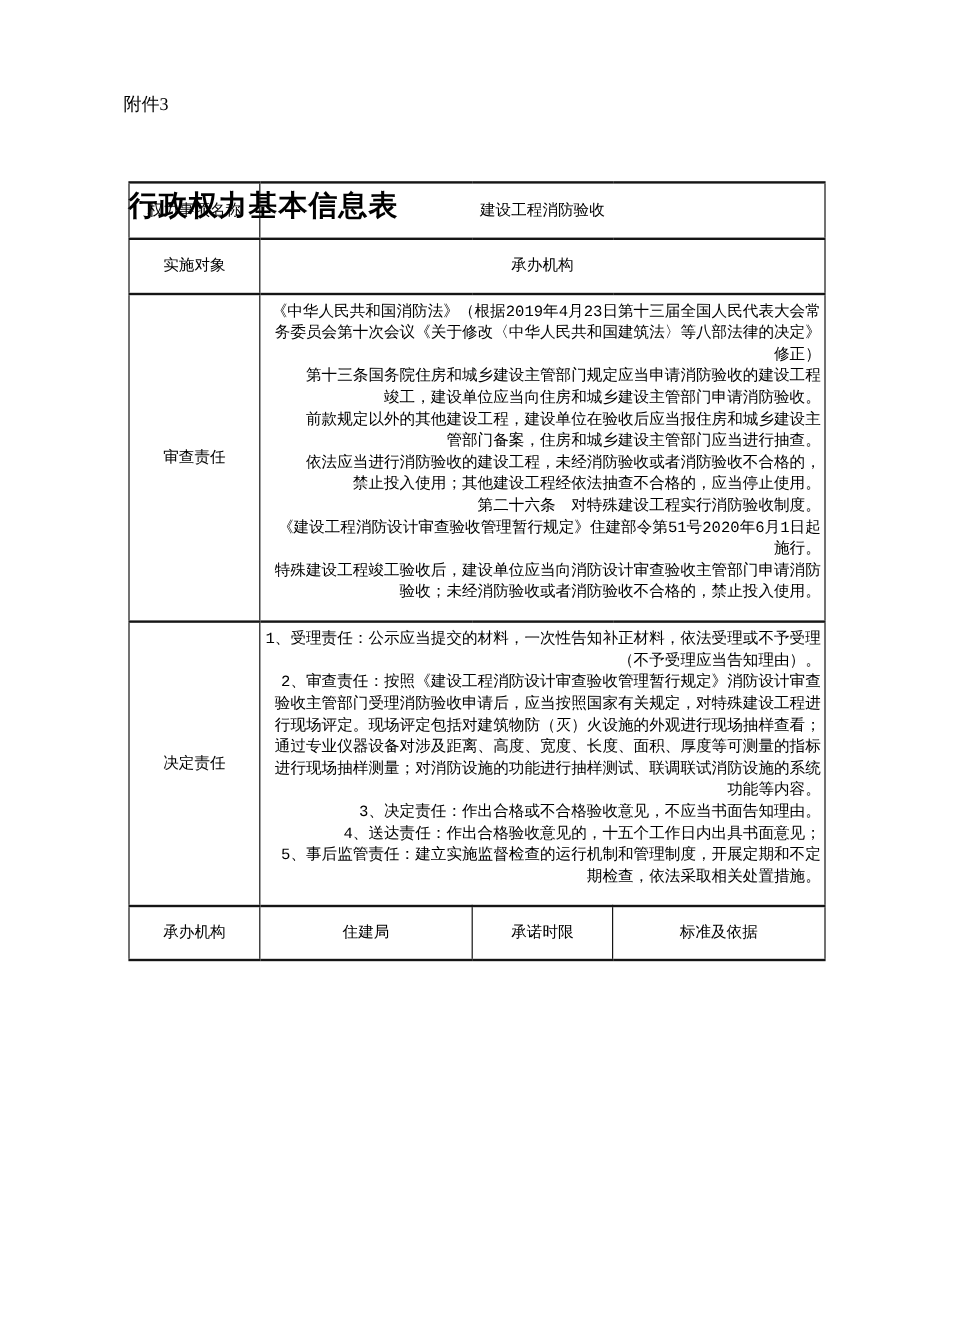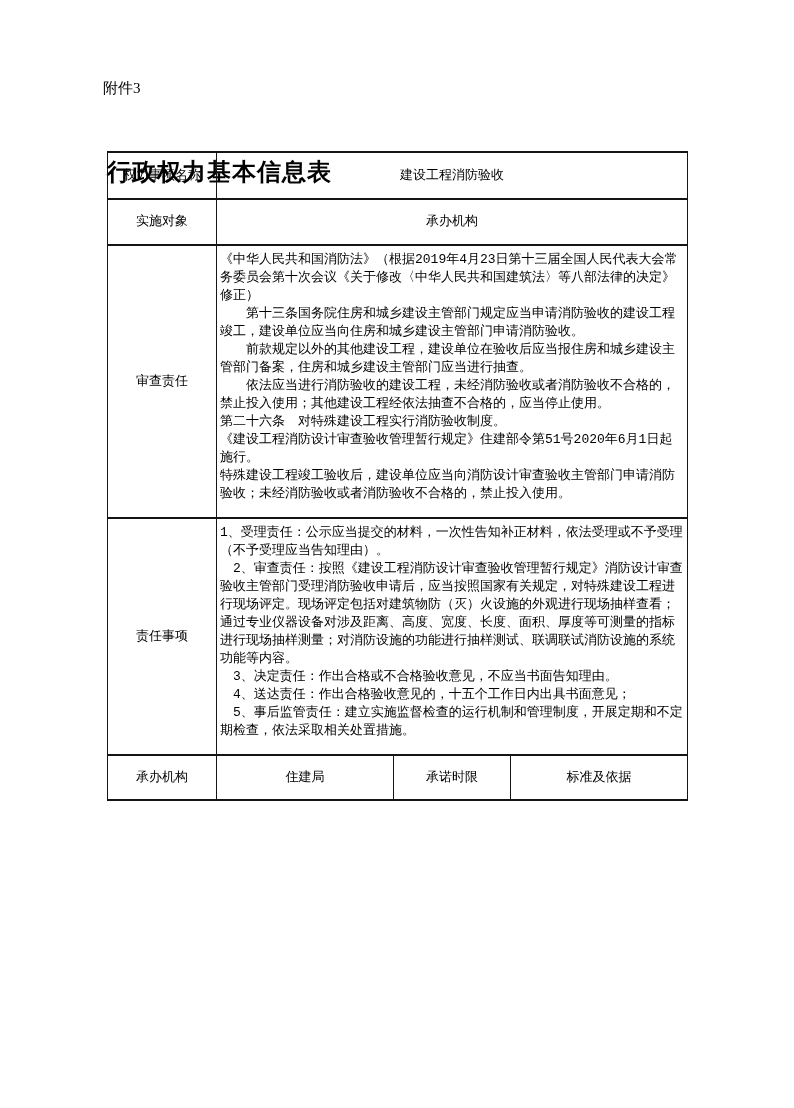--- a/index.html
+++ b/index.html
@@ -38,21 +38,21 @@
   }
   td.lab {
     text-align: center; vertical-align: middle;
     padding: 2px 3px; line-height: 1.35;
   }
   td.val {
     text-align: center; vertical-align: middle;
     padding: 2px 3px; line-height: 1.35;
   }
   td.dense {
-    text-align: left; vertical-align: top;
+    text-align: right; vertical-align: top;
     padding: 5px 3px 14px 3px;
     white-space: pre-wrap;
     line-height: 18px;
     word-break: break-all;
   }
 </style>
 </head>
 <body>
 
 <div class="page">
@@ -81,21 +81,21 @@
         <td class="lab">审查责任</td>
         <td class="dense" colspan="3">《中华人民共和国消防法》（根据2019年4月23日第十三届全国人民代表大会常务委员会第十次会议《关于修改〈中华人民共和国建筑法〉等八部法律的决定》修正）
 　　第十三条国务院住房和城乡建设主管部门规定应当申请消防验收的建设工程竣工，建设单位应当向住房和城乡建设主管部门申请消防验收。
 　　前款规定以外的其他建设工程，建设单位在验收后应当报住房和城乡建设主管部门备案，住房和城乡建设主管部门应当进行抽查。
 　　依法应当进行消防验收的建设工程，未经消防验收或者消防验收不合格的，禁止投入使用；其他建设工程经依法抽查不合格的，应当停止使用。
 第二十六条　对特殊建设工程实行消防验收制度。
 《建设工程消防设计审查验收管理暂行规定》住建部令第51号2020年6月1日起施行。
 特殊建设工程竣工验收后，建设单位应当向消防设计审查验收主管部门申请消防验收；未经消防验收或者消防验收不合格的，禁止投入使用。</td>
       </tr>
       <tr style="height:215px">
-        <td class="lab">责任事项</td>
+        <td class="lab">决定责任</td>
         <td class="dense" colspan="3">1、受理责任：公示应当提交的材料，一次性告知补正材料，依法受理或不予受理（不予受理应当告知理由）。
 　2、审查责任：按照《建设工程消防设计审查验收管理暂行规定》消防设计审查验收主管部门受理消防验收申请后，应当按照国家有关规定，对特殊建设工程进行现场评定。现场评定包括对建筑物防（灭）火设施的外观进行现场抽样查看；通过专业仪器设备对涉及距离、高度、宽度、长度、面积、厚度等可测量的指标进行现场抽样测量；对消防设施的功能进行抽样测试、联调联试消防设施的系统功能等内容。
 　3、决定责任：作出合格或不合格验收意见，不应当书面告知理由。
 　4、送达责任：作出合格验收意见的，十五个工作日内出具书面意见；
 　5、事后监管责任：建立实施监督检查的运行机制和管理制度，开展定期和不定期检查，依法采取相关处置措施。</td>
       </tr>
       <tr style="height:45px">
         <td class="lab">承办机构</td>
         <td class="val">住建局</td>
         <td class="lab">承诺时限</td>

